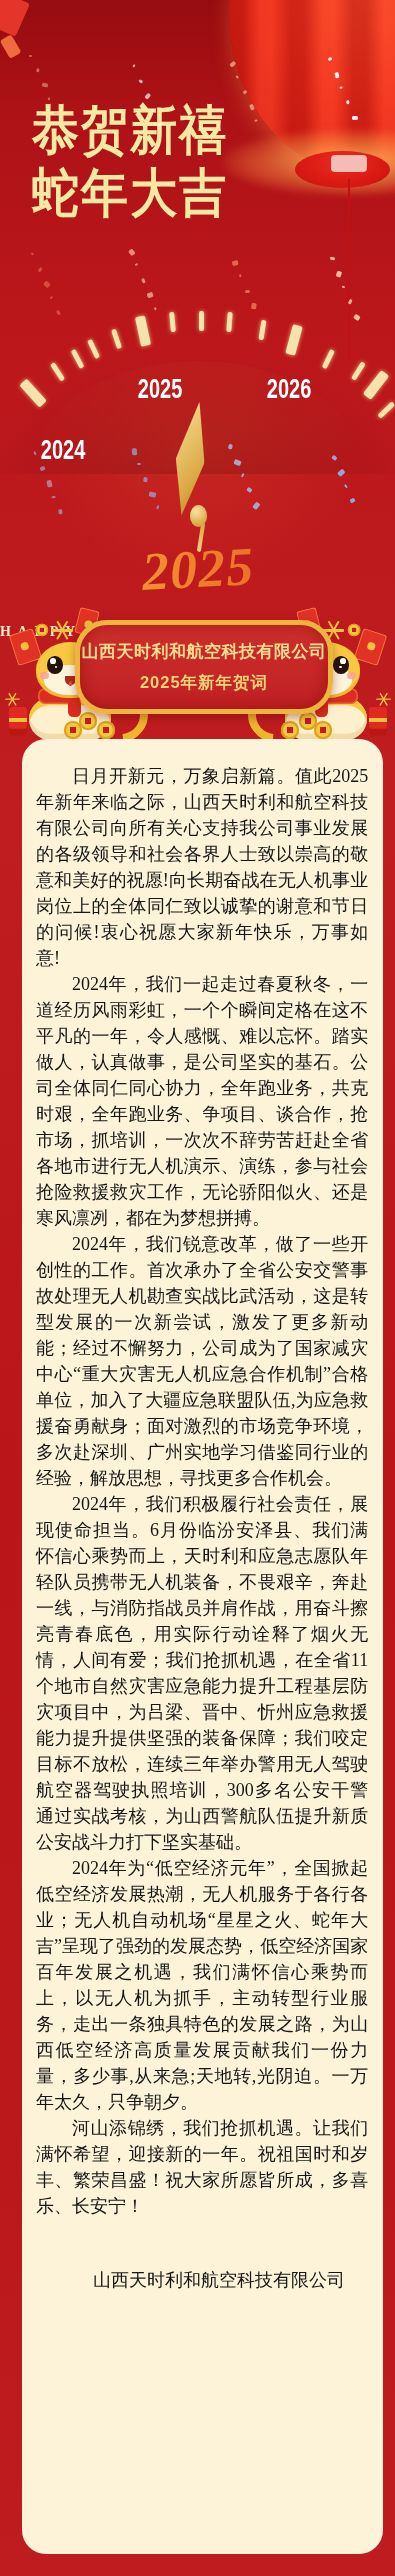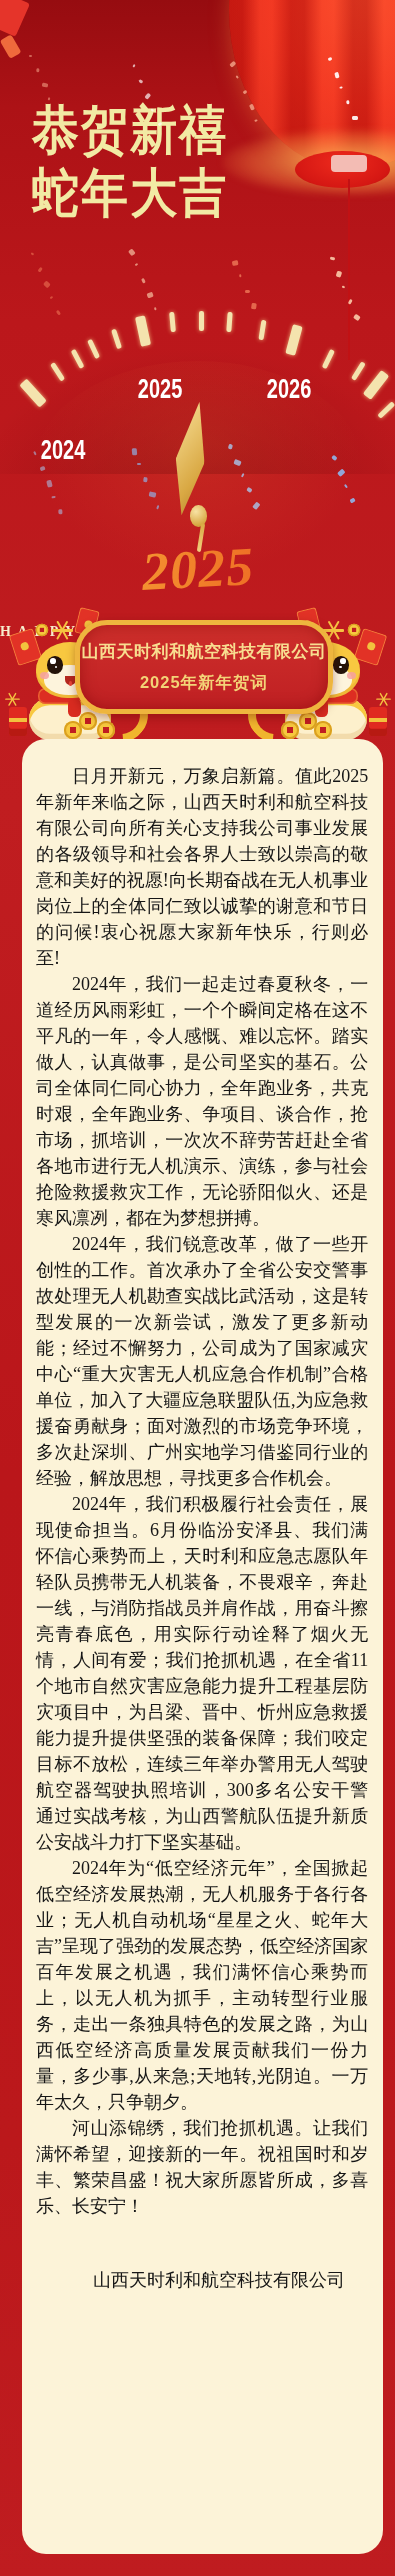--- a/index.html
+++ b/index.html
@@ -211,21 +211,21 @@
     </div>
   </div>
 
   <div class="banner">
     <div class="banner-l1">山西天时利和航空科技有限公司</div>
     <div class="banner-l2">2025年新年贺词</div>
   </div>
 
   <div class="card">
     <div class="letter-body" id="letter-body">
-        <p>日月开新元，万象启新篇。值此2025年新年来临之际，山西天时利和航空科技有限公司向所有关心支持我公司事业发展的各级领导和社会各界人士致以崇高的敬意和美好的祝愿!向长期奋战在无人机事业岗位上的全体同仁致以诚挚的谢意和节日的问候!衷心祝愿大家新年快乐，行则必至!</p>
+        <p>日月开新元，万象启新篇。值此2025年新年来临之际，山西天时利和航空科技有限公司向所有关心支持我公司事业发展的各级领导和社会各界人士致以崇高的敬意和美好的祝愿!向长期奋战在无人机事业岗位上的全体同仁致以诚挚的谢意和节日的问候!衷心祝愿大家新年快乐，万事如意!</p>
         <p>2024年，我们一起走过春夏秋冬，一道经历风雨彩虹，一个个瞬间定格在这不平凡的一年，令人感慨、难以忘怀。踏实做人，认真做事，是公司坚实的基石。公司全体同仁同心协力，全年跑业务，共克时艰，全年跑业务、争项目、谈合作，抢市场，抓培训，一次次不辞劳苦赶赴全省各地市进行无人机演示、演练，参与社会抢险救援救灾工作，无论骄阳似火、还是寒风凛冽，都在为梦想拼搏。</p>
         <p>2024年，我们锐意改革，做了一些开创性的工作。首次承办了全省公安交警事故处理无人机勘查实战比武活动，这是转型发展的一次新尝试，激发了更多新动能；经过不懈努力，公司成为了国家减灾中心“重大灾害无人机应急合作机制”合格单位，加入了大疆应急联盟队伍,为应急救援奋勇献身；面对激烈的市场竞争环境，多次赴深圳、广州实地学习借鉴同行业的经验，解放思想，寻找更多合作机会。</p>
         <p>2024年，我们积极履行社会责任，展现使命担当。6月份临汾安泽县、我们满怀信心乘势而上，天时利和应急志愿队年轻队员携带无人机装备，不畏艰辛，奔赴一线，与消防指战员并肩作战，用奋斗擦亮青春底色，用实际行动诠释了烟火无情，人间有爱；我们抢抓机遇，在全省11个地市自然灾害应急能力提升工程基层防灾项目中，为吕梁、晋中、忻州应急救援能力提升提供坚强的装备保障；我们咬定目标不放松，连续三年举办警用无人驾驶航空器驾驶执照培训，300多名公安干警通过实战考核，为山西警航队伍提升新质公安战斗力打下坚实基础。</p>
         <p>2024年为“低空经济元年”，全国掀起低空经济发展热潮，无人机服务于各行各业；无人机自动机场“星星之火、蛇年大吉”呈现了强劲的发展态势，低空经济国家百年发展之机遇，我们满怀信心乘势而上，以无人机为抓手，主动转型行业服务，走出一条独具特色的发展之路，为山西低空经济高质量发展贡献我们一份力量，多少事,从来急;天地转,光阴迫。一万年太久，只争朝夕。</p>
         <p>河山添锦绣，我们抢抓机遇。让我们满怀希望，迎接新的一年。祝祖国时和岁丰、繁荣昌盛！祝大家所愿皆所成，多喜乐、长安宁！</p>
       </div>
     <div class="sig">山西天时利和航空科技有限公司</div>
   </div>
 
 <div class="confetti" style="left: 29px; top: 55px; width: 2.6px; height: 1.5px; background: rgb(246, 169, 141); transform: rotate(0deg); opacity: 0.55;"></div>

